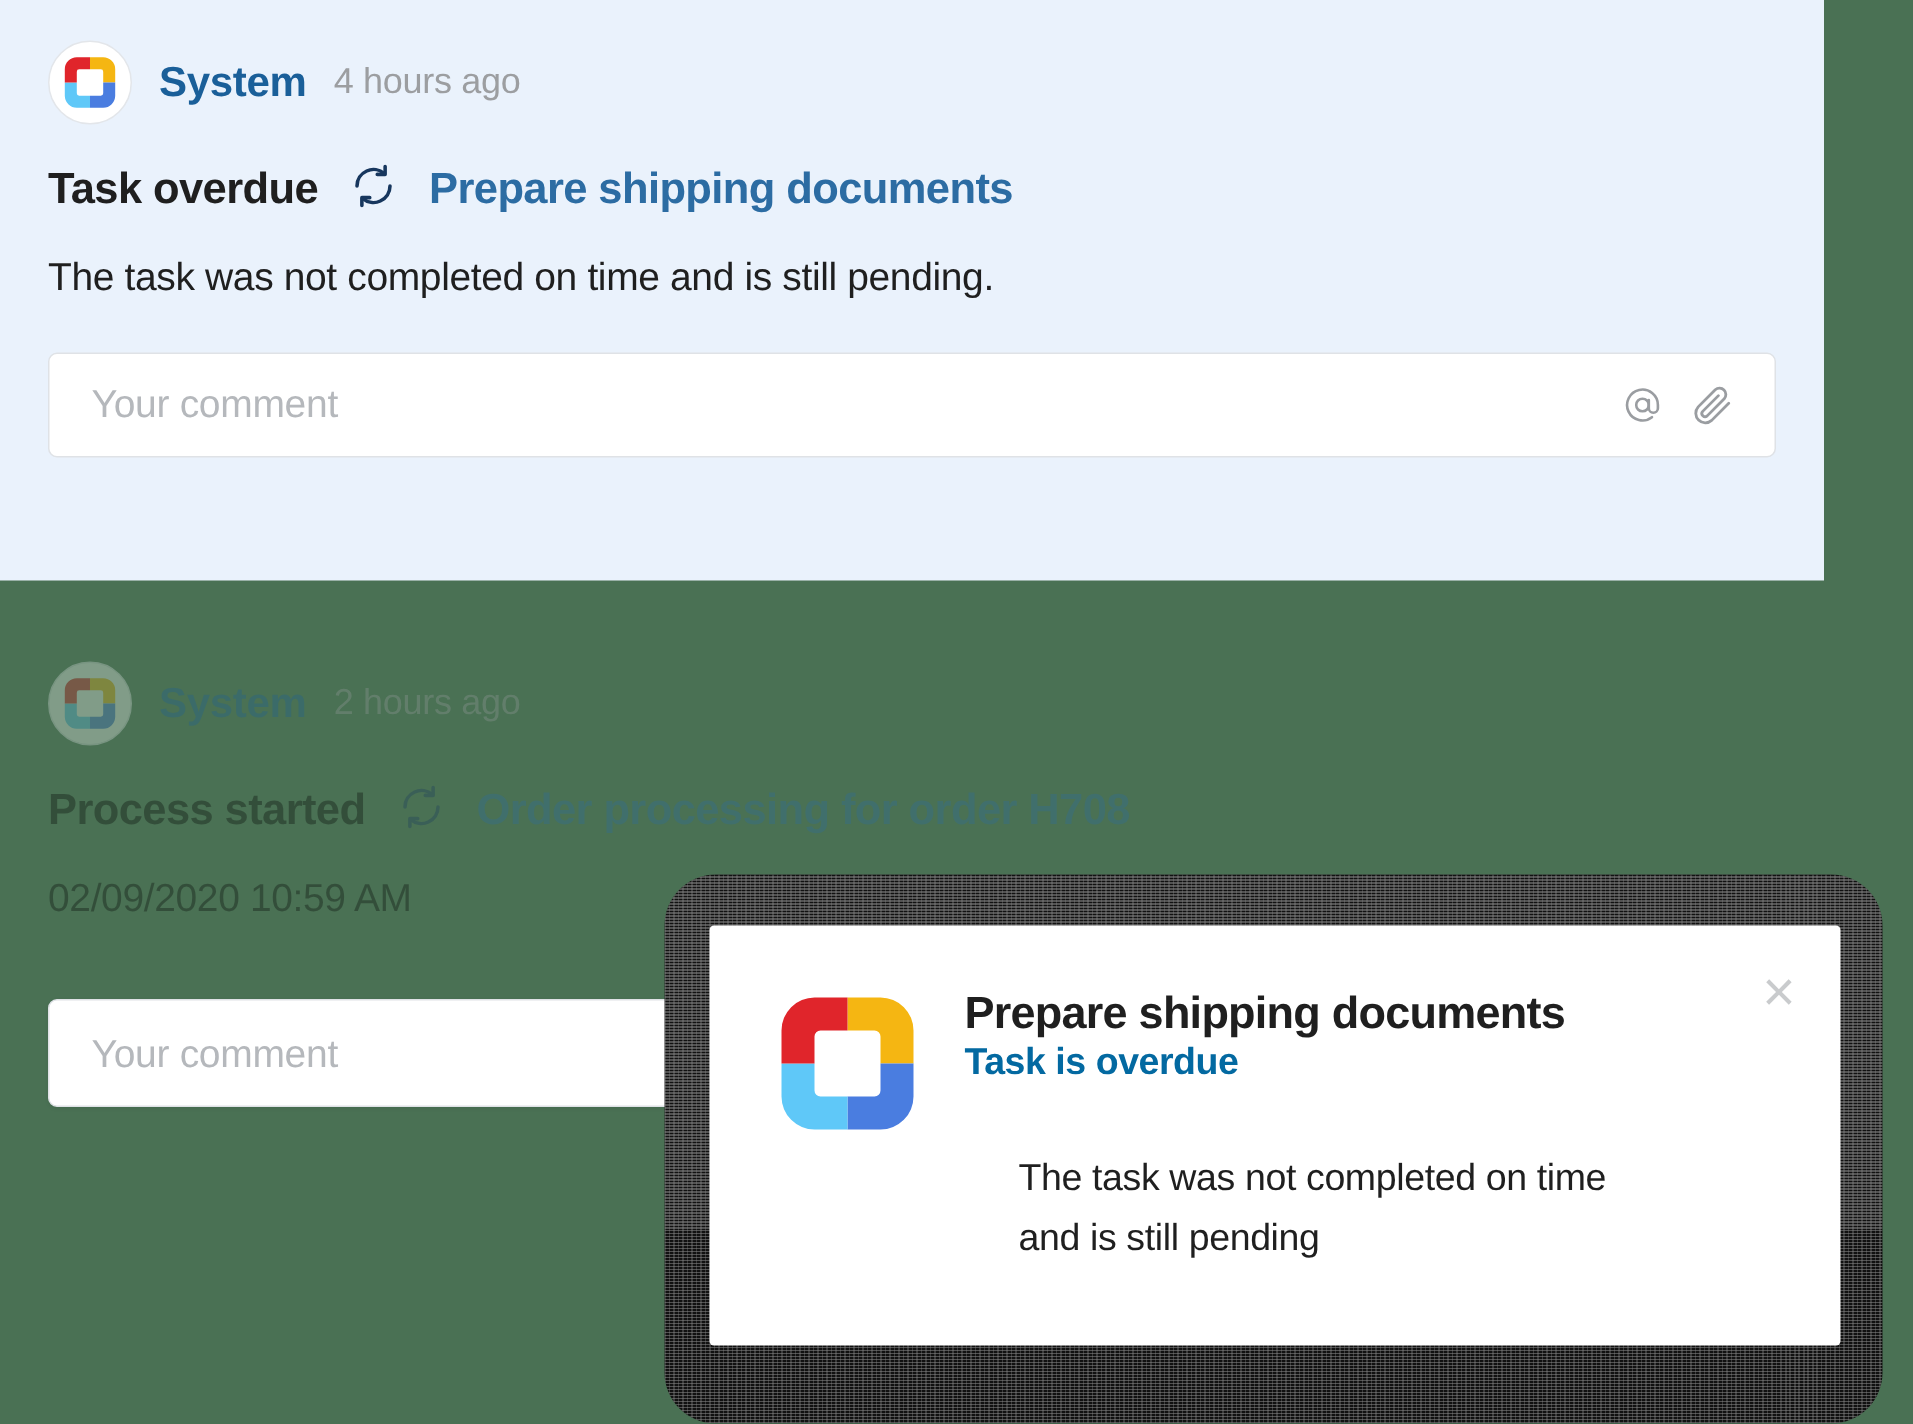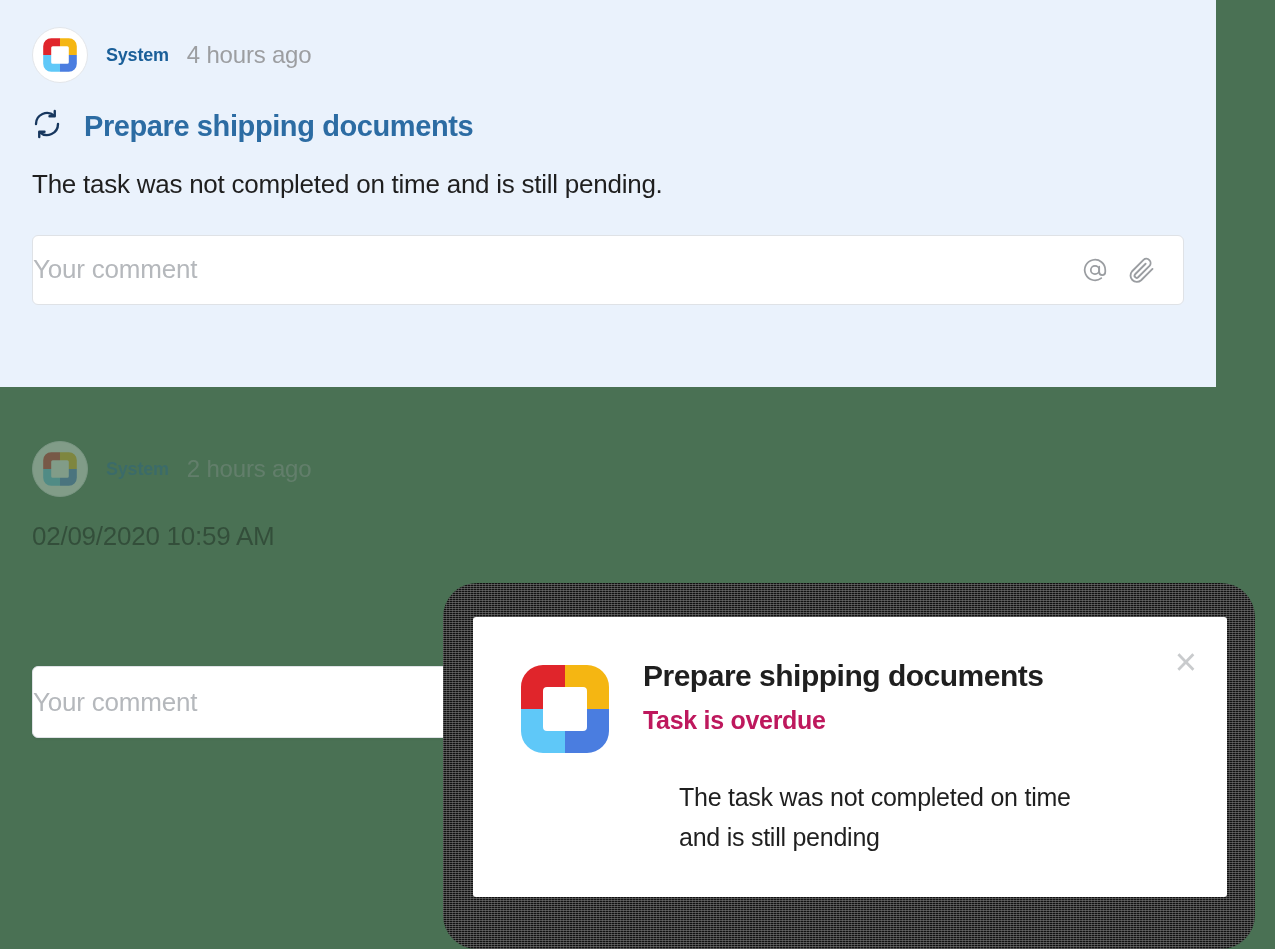--- a/index.html
+++ b/index.html
@@ -60,21 +60,21 @@
     background: #ffffff;
     border: 1px solid #e3e6ea;
     display: flex;
     align-items: center;
     justify-content: center;
     flex: 0 0 auto;
   }
   .avatar svg { display: block; }
 
   .author-name {
-    font-size: 18px;
+    font-size: 28px;
     font-weight: bold;
     color: #1a5f99;
     letter-spacing: -0.2px;
   }
 
   .timestamp {
     font-size: 24px;
     color: #9c9ea1;
     letter-spacing: -0.2px;
   }
@@ -126,20 +126,21 @@
     background: #ffffff;
     border: 1px solid #dfe2e6;
     border-radius: 6px;
     display: flex;
     align-items: center;
   }
 
   .comment-placeholder {
     font-size: 26px;
     color: #b5b8bc;
+    padding-left: 28px;
     letter-spacing: -0.2px;
     flex: 1 1 auto;
     cursor: text;
   }
 
   .comment-actions {
     display: flex;
     align-items: center;
     gap: 18px;
     padding-right: 26px;
@@ -226,24 +227,23 @@
 
   .modal-title {
     font-size: 30px;
     font-weight: bold;
     color: #1f1f1f;
     letter-spacing: -0.5px;
     line-height: 1.15;
   }
 
   .modal-status {
-    margin-top: 12px;
     font-size: 25px;
     font-weight: bold;
-    color: #be185d;
+    color: #0369a1;
     letter-spacing: -0.3px;
   }
 
   .modal-desc {
     margin-top: 42px;
     font-size: 25px;
     color: #1f1f1f;
     line-height: 1.62;
     letter-spacing: -0.25px;
     white-space: pre-line;
@@ -275,20 +275,21 @@
             <path d="M50 92 H28 A20 20 0 0 1 8 72 V50 H28 V68 A4 4 0 0 0 32 72 H50 Z" fill="#5fc8f8"></path>
             <path d="M8 50 V28 A20 20 0 0 1 28 8 H50 V28 H32 A4 4 0 0 0 28 32 V50 Z" fill="#e0252b"></path>
           </svg>
         </span>
       </div>
       <div class="author-name">System</div>
       <div class="timestamp">4 hours ago</div>
     </div>
 
     <div class="event-line">
+      <span class="event-kind">Task overdue</span>
       <span class="sync-icon">
         <svg width="30" height="30" viewBox="0 0 24 24" fill="none" stroke="#17375e" stroke-width="1.9" stroke-linecap="round" stroke-linejoin="round" aria-hidden="true">
           <path d="M3.2 12a8.8 8.8 0 0 1 14.6-6.6"></path>
           <path d="M20.8 12a8.8 8.8 0 0 1-14.6 6.6"></path>
           <path d="M18.2 1.6v4.2h-4.2"></path>
           <path d="M5.8 22.4v-4.2h4.2"></path>
         </svg>
       </span>
       <a class="event-link" href="#">Prepare shipping documents</a>
     </div>
@@ -325,20 +326,32 @@
             <path d="M92 50 V72 A20 20 0 0 1 72 92 H50 V72 H68 A4 4 0 0 0 72 68 V50 Z" fill="#4a7de0"></path>
             <path d="M50 92 H28 A20 20 0 0 1 8 72 V50 H28 V68 A4 4 0 0 0 32 72 H50 Z" fill="#5fc8f8"></path>
             <path d="M8 50 V28 A20 20 0 0 1 28 8 H50 V28 H32 A4 4 0 0 0 28 32 V50 Z" fill="#e0252b"></path>
           </svg>
         </span>
       </div>
       <div class="author-name">System</div>
       <div class="timestamp">2 hours ago</div>
     </div>
 
+    <div class="event-line">
+      <span class="event-kind">Process started</span>
+      <span class="sync-icon">
+        <svg width="30" height="30" viewBox="0 0 24 24" fill="none" stroke="#17375e" stroke-width="1.9" stroke-linecap="round" stroke-linejoin="round" aria-hidden="true">
+          <path d="M3.2 12a8.8 8.8 0 0 1 14.6-6.6"></path>
+          <path d="M20.8 12a8.8 8.8 0 0 1-14.6 6.6"></path>
+          <path d="M18.2 1.6v4.2h-4.2"></path>
+          <path d="M5.8 22.4v-4.2h4.2"></path>
+        </svg>
+      </span>
+      <a class="event-link" href="#">Order processing for order H708</a>
+    </div>
 
     <div class="event-body">
       <div class="event-text">02/09/2020 10:59 AM</div>
     </div>
   </div>
 
   <div class="comment-box-bottom">
     <span class="comment-placeholder">Your comment</span>
   </div>
 

